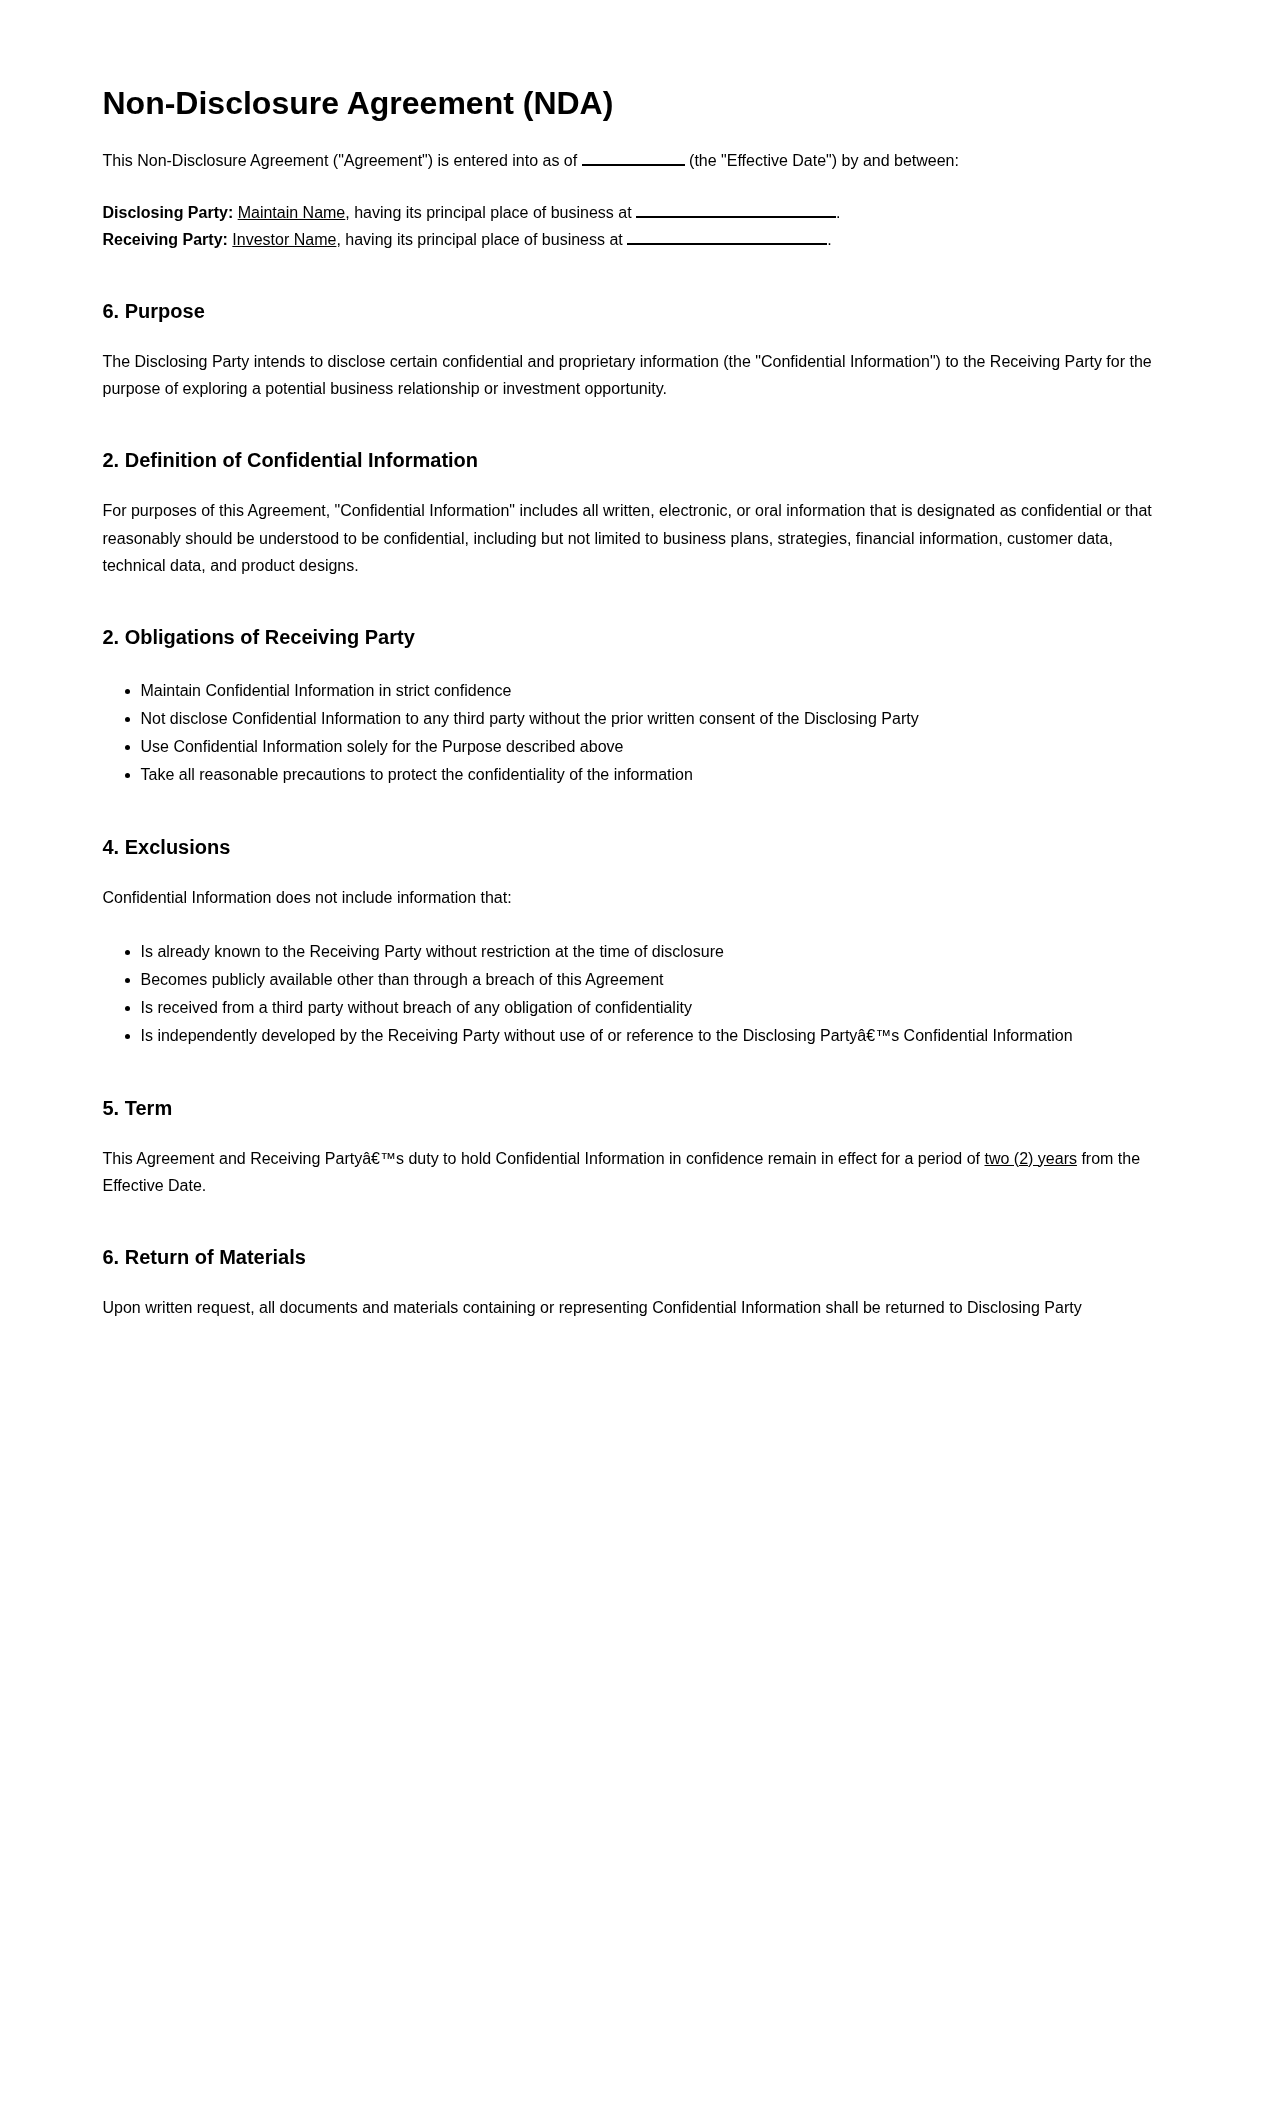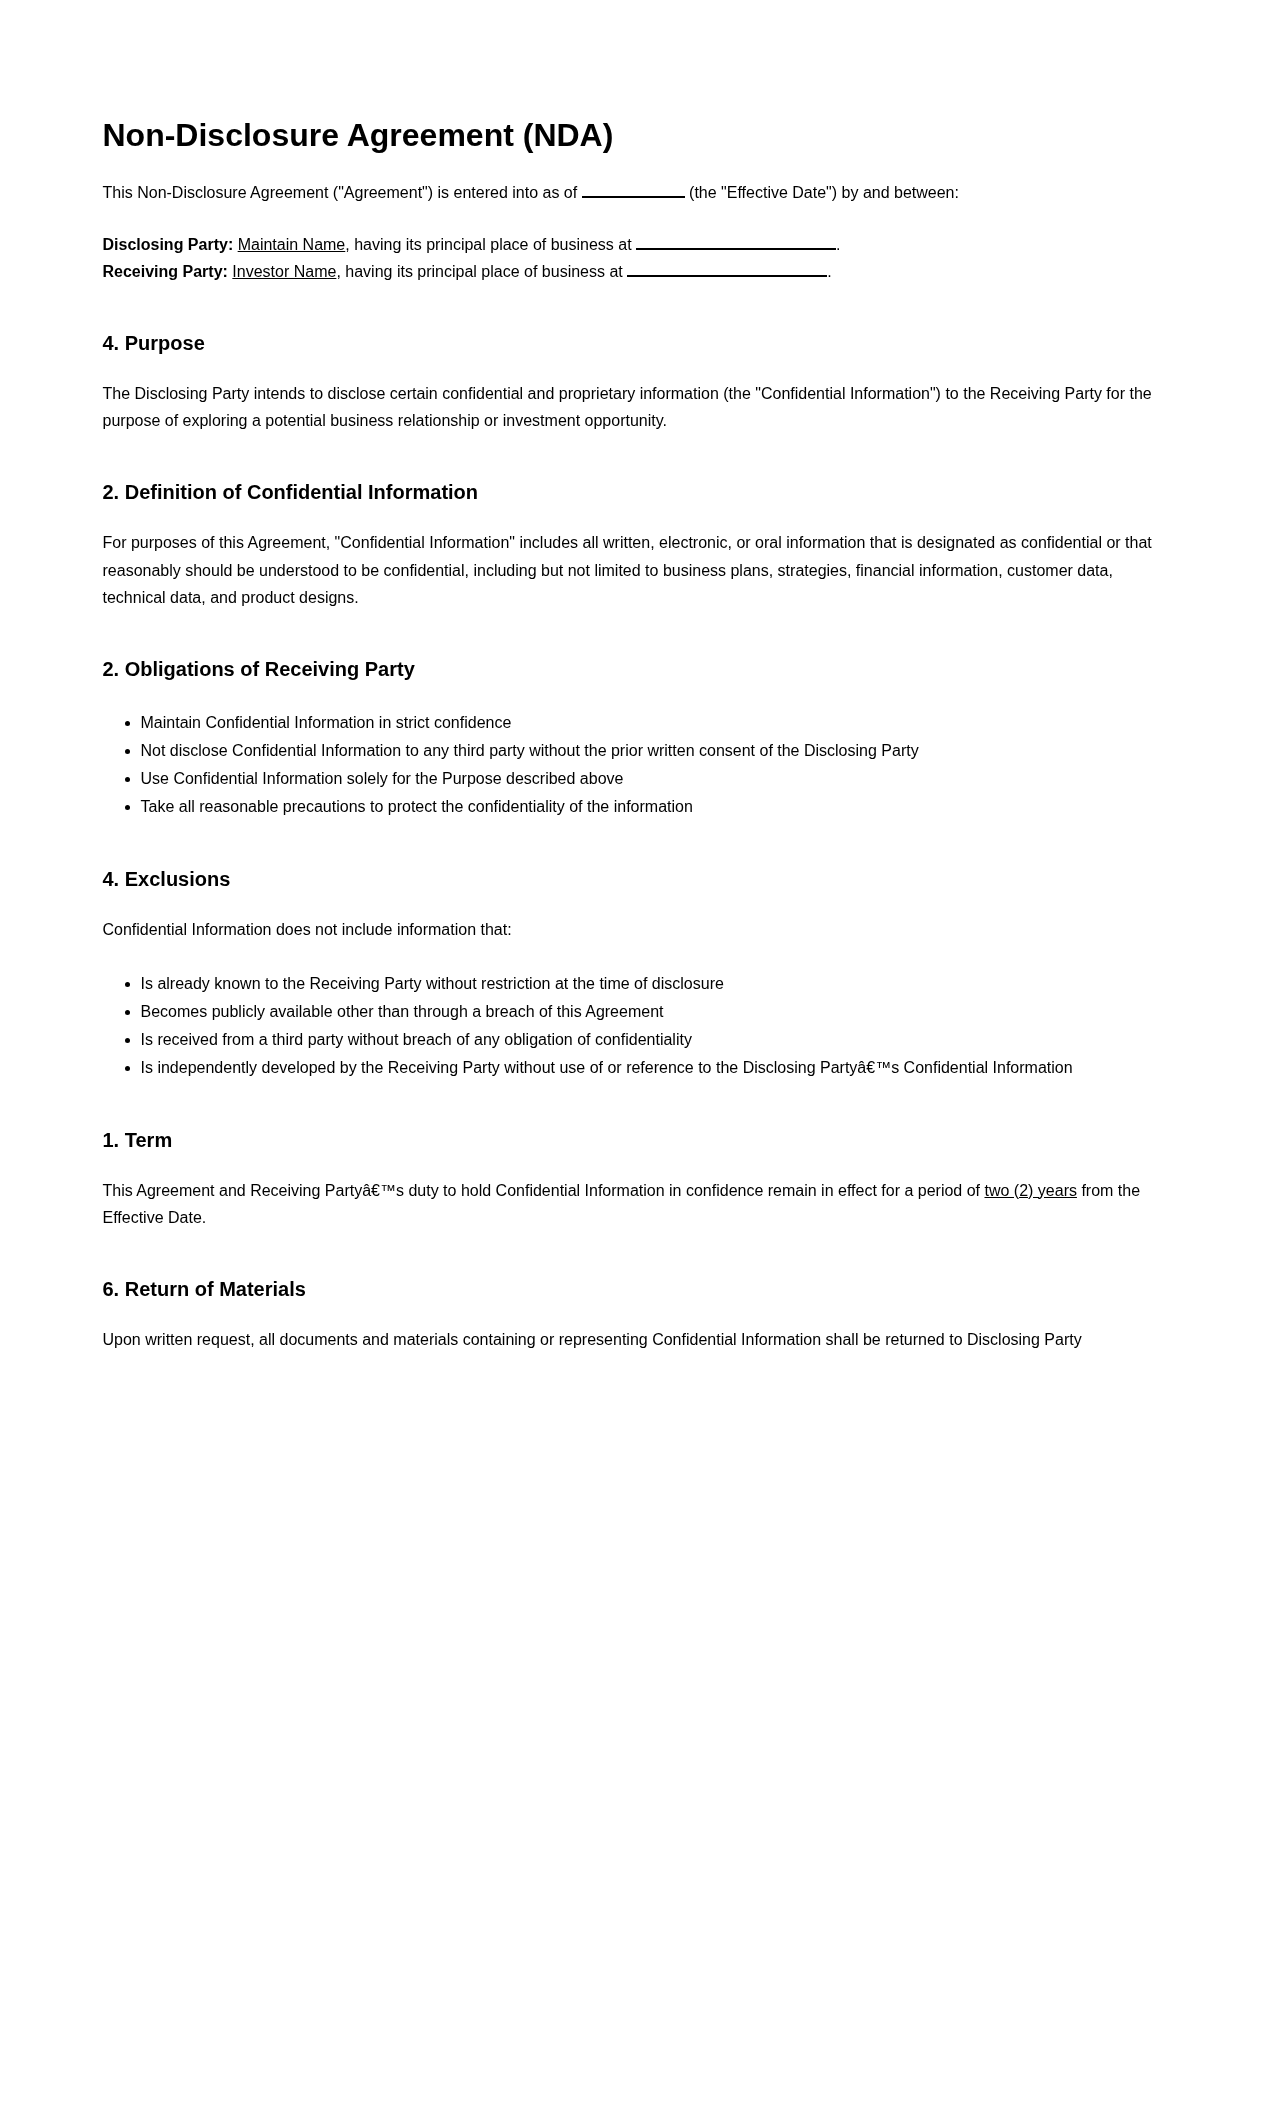--- a/index.html
+++ b/index.html
@@ -9,21 +9,21 @@
     background: #ffffff;
     color: #000000;
     font-family: "Liberation Sans", "DejaVu Sans", sans-serif;
     font-size: 16px;
     line-height: 1.7;
   }
   body { min-height: 2124px; width: 1263px; overflow-x: hidden; }
   .page {
     max-width: 1058px;
     margin: 0 auto;
-    padding: 116px 0 60px 0;
+    padding: 84px 0 60px 0;
   }
   h1 {
     font-size: 32px;
     line-height: 1.2;
     font-weight: bold;
     margin: 0 0 25px 0;
   }
   h2 {
     font-size: 20px;
     line-height: 1.25;
@@ -51,21 +51,21 @@
 
   <h1>Non-Disclosure Agreement (NDA)</h1>
 
   <p><span>This Non-Disclosure Agreement ("Agreement") is entered into as of </span><span class="blank blank-date"></span><span> (the "Effective Date") by and between:</span></p>
 
   <p><span><strong>Disclosing Party:</strong> <span class="uline">Maintain Name</span><span>, having its principal place of business at </span><span class="blank blank-address"></span><span>.</span></span><br>
   <span><strong>Receiving Party:</strong> <span class="uline">Investor Name</span><span>, having its principal place of business at </span><span class="blank blank-address"></span><span>.</span></span></p>
 
   <div id="sections">
       <section>
-        <h2>4. Purpose</h2>
+        <h2>6. Purpose</h2>
         <p><span>The Disclosing Party intends to disclose certain confidential and proprietary information (the "Confidential Information") to the Receiving Party for the purpose of exploring a potential business relationship or investment opportunity.</span></p>
       </section>
       <section>
         <h2>2. Definition of Confidential Information</h2>
         <p><span>For purposes of this Agreement, "Confidential Information" includes all written, electronic, or oral information that is designated as confidential or that reasonably should be understood to be confidential, including but not limited to business plans, strategies, financial information, customer data, technical data, and product designs.</span></p>
       </section>
       <section>
         <h2>2. Obligations of Receiving Party</h2>
         <ul>
           <li>Maintain Confidential Information in strict confidence</li>
@@ -78,21 +78,21 @@
         <h2>4. Exclusions</h2>
         <p><span>Confidential Information does not include information that:</span></p>
         <ul>
           <li>Is already known to the Receiving Party without restriction at the time of disclosure</li>
           <li>Becomes publicly available other than through a breach of this Agreement</li>
           <li>Is received from a third party without breach of any obligation of confidentiality</li>
           <li>Is independently developed by the Receiving Party without use of or reference to the Disclosing Partyâ€™s Confidential Information</li>
         </ul>
       </section>
       <section>
-        <h2>1. Term</h2>
+        <h2>5. Term</h2>
         <p><span>This Agreement and Receiving Partyâ€™s duty to hold Confidential Information in confidence remain in effect for a period of </span><span class="uline">two (2) years</span><span> from the Effective Date.</span></p>
       </section>
       <section>
         <h2>6. Return of Materials</h2>
         <p><span>Upon written request, all documents and materials containing or representing Confidential Information shall be returned to Disclosing Party</span></p>
       </section>
     </div>
 
 </div>
 

